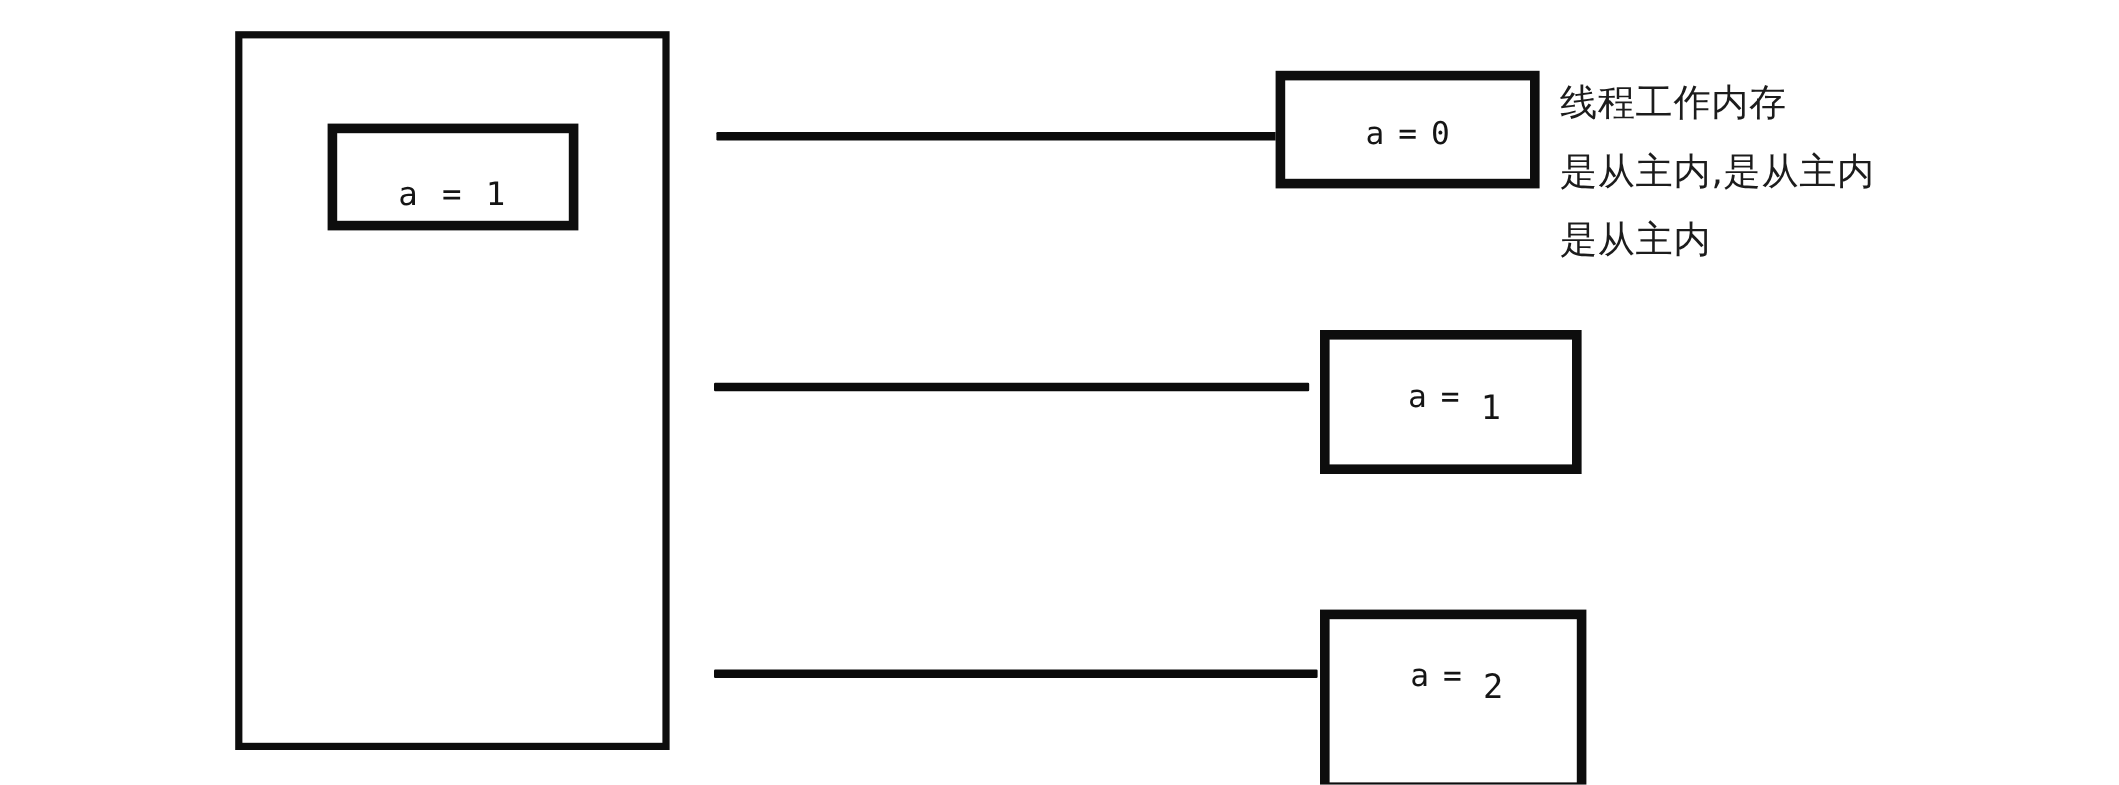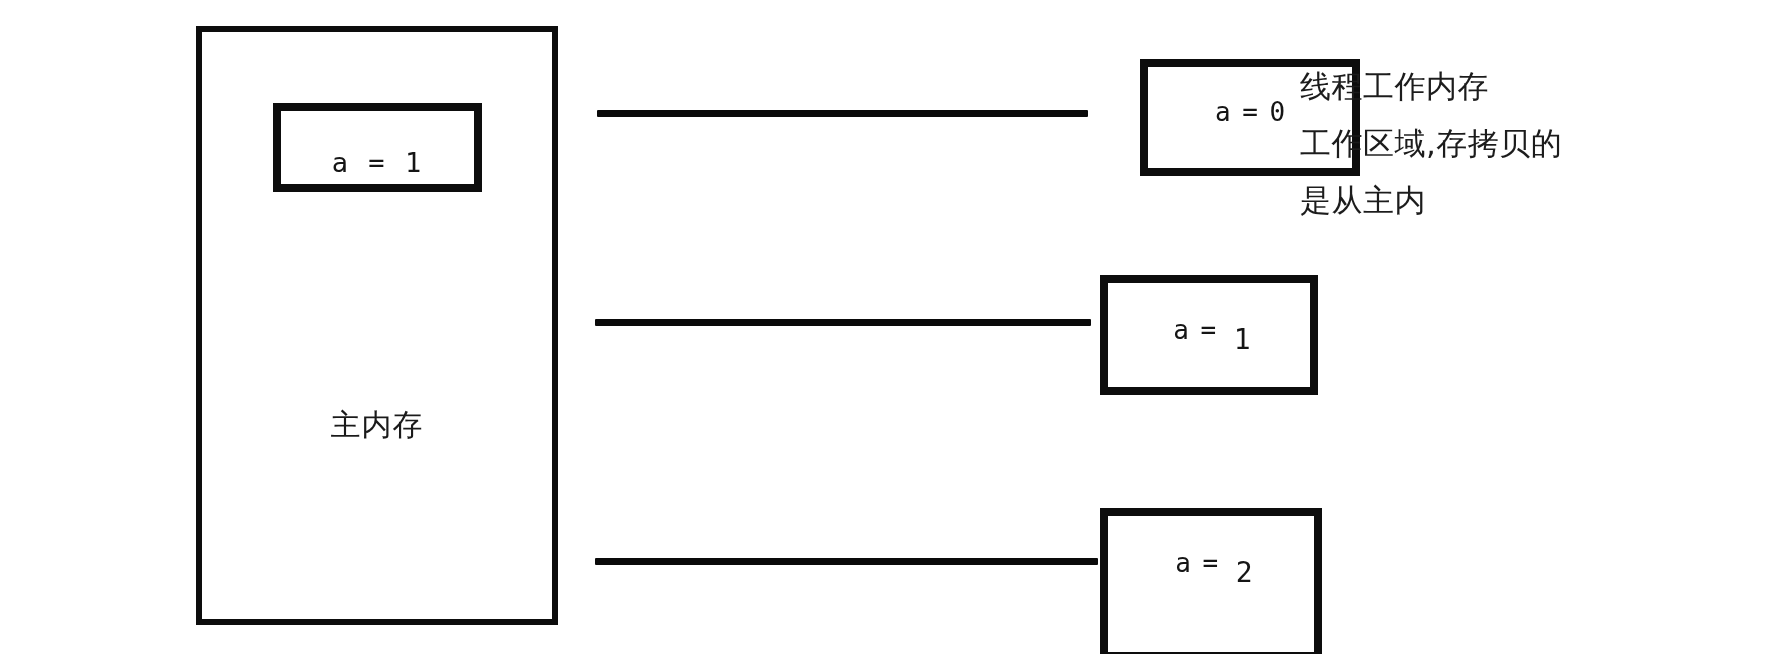--- a/index.html
+++ b/index.html
@@ -126,27 +126,26 @@
 <body>
 
 <div id="canvas">
 
   <div class="main-memory-box"></div>
 
   <div class="inner-value-box">
     <span class="inner-value-text">a = 1</span>
   </div>
 
-  <div class="main-memory-label">主内存</div>
 
   <div class="connector" style="left:597px; top:110px; width:491px;"></div>
   <div class="connector" style="left:595px; top:319px; width:496px;"></div>
   <div class="connector" style="left:595px; top:558px; width:503px;"></div>
 
-  <div class="thread-box" style="left:1140px; top:59px; width:220px; height:117px;">
+  <div class="thread-box" style="left:1063px; top:59px; width:220px; height:98px;">
     <div class="thread-box-text" style="top:30px;">
       <span class="tb-var">a</span>
       <span class="tb-var">=</span>
       <span class="tb-val">0</span>
     </div>
   </div>
 
   <div class="thread-box" style="left:1100px; top:275px; width:218px; height:120px;">
     <div class="thread-box-text" style="top:30px;">
       <span class="tb-var">a</span>
@@ -158,17 +157,17 @@
   <div class="thread-box" style="left:1100px; top:508px; width:222px; height:152px;">
     <div class="thread-box-text" style="top:30px;">
       <span class="tb-var">a</span>
       <span class="tb-var">=</span>
       <span class="tb-val drop">2</span>
     </div>
   </div>
 
   <div class="annotation">
     <div>线程工作内存</div>
-    <div>工作区域,存拷贝的</div>
+    <div>是从主内,是从主内</div>
     <div>是从主内</div>
   </div>
 
 </div>
 
 </body></html>

